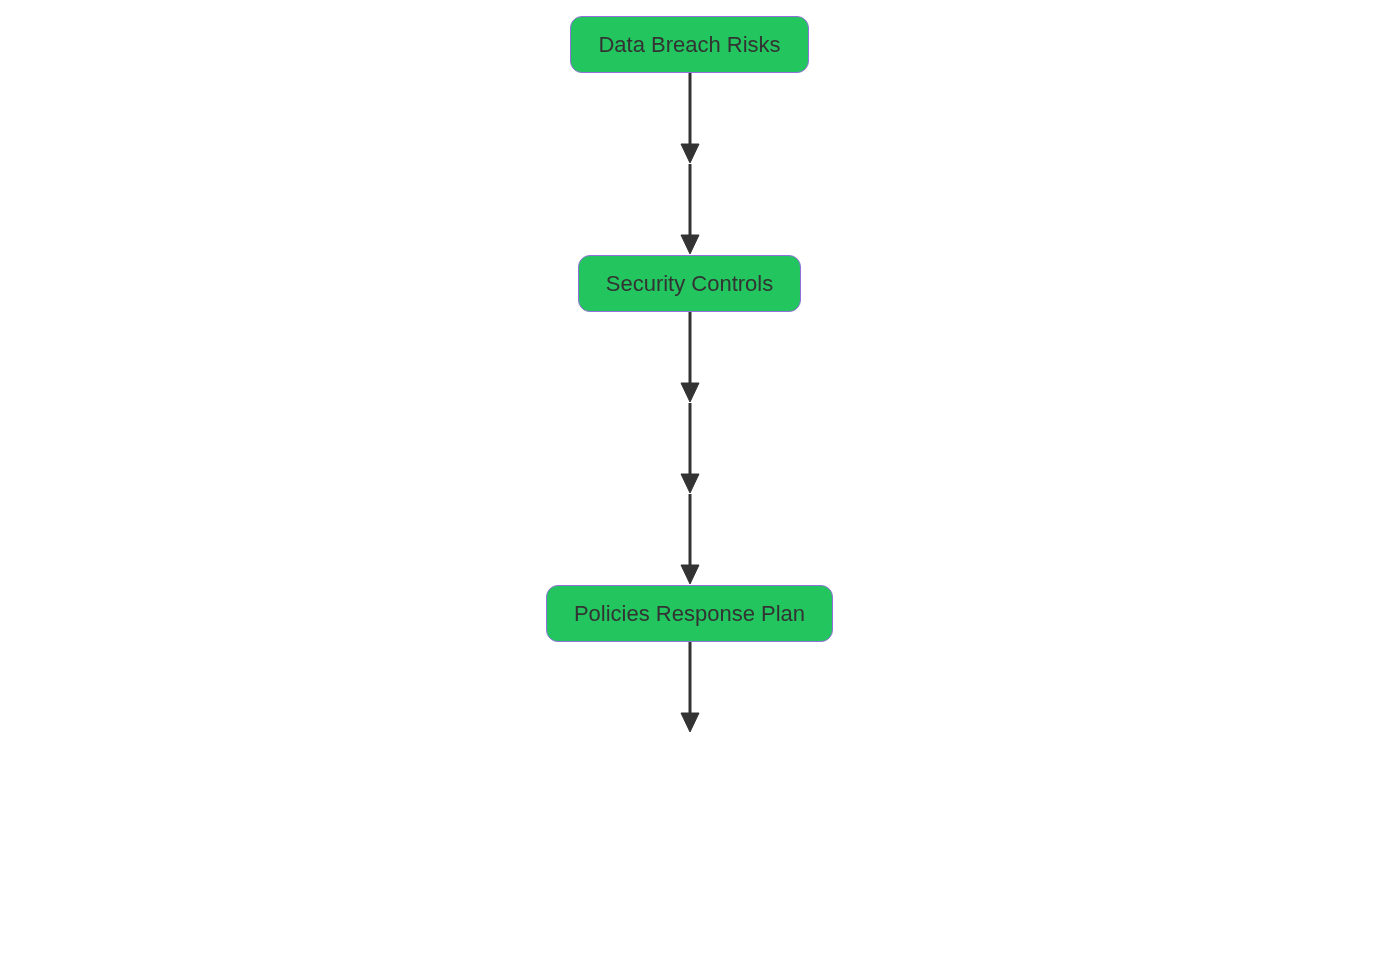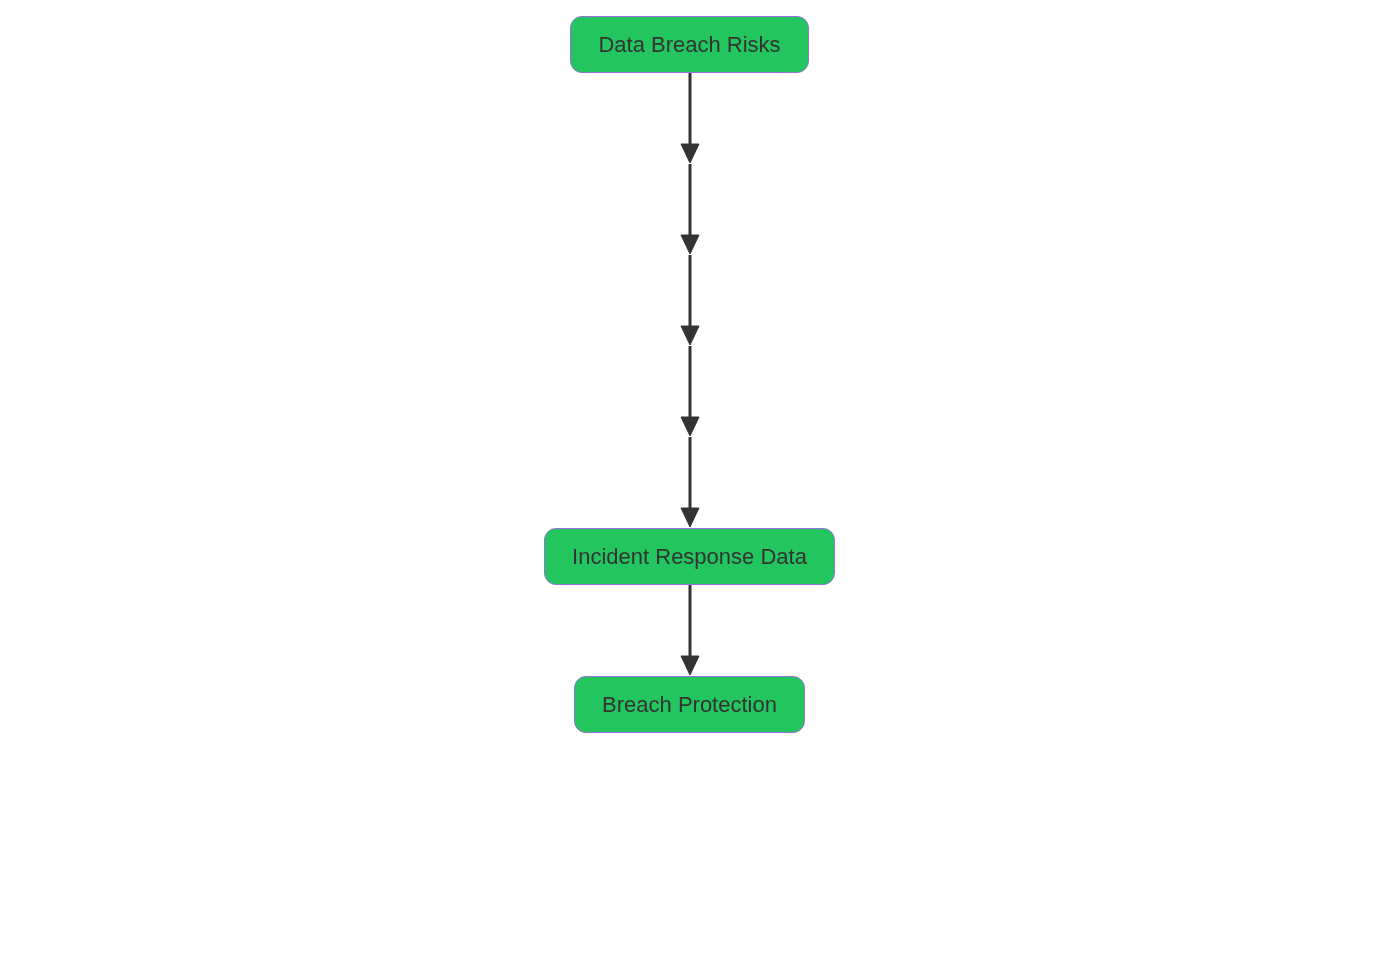--- a/index.html
+++ b/index.html
@@ -58,40 +58,40 @@
     <line x1="12" y1="0" x2="12" y2="74"></line>
     <polygon points="3,71 21,71 12,90"></polygon>
   </svg>
 
 
   <svg class="arrow" width="24" height="91" viewBox="0 0 24 91">
     <line x1="12" y1="0" x2="12" y2="74"></line>
     <polygon points="3,71 21,71 12,90"></polygon>
   </svg>
 
+  <div class="node">Security Controls</div>
 
   <svg class="arrow" width="24" height="91" viewBox="0 0 24 91">
     <line x1="12" y1="0" x2="12" y2="74"></line>
     <polygon points="3,71 21,71 12,90"></polygon>
   </svg>
 
 
   <svg class="arrow" width="24" height="91" viewBox="0 0 24 91">
     <line x1="12" y1="0" x2="12" y2="74"></line>
     <polygon points="3,71 21,71 12,90"></polygon>
   </svg>
 
 
   <svg class="arrow" width="24" height="91" viewBox="0 0 24 91">
     <line x1="12" y1="0" x2="12" y2="74"></line>
     <polygon points="3,71 21,71 12,90"></polygon>
   </svg>
 
-  <div class="node">Incident Response Data</div>
+  <div class="node">Policies Response Plan</div>
 
   <svg class="arrow" width="24" height="91" viewBox="0 0 24 91">
     <line x1="12" y1="0" x2="12" y2="74"></line>
     <polygon points="3,71 21,71 12,90"></polygon>
   </svg>
 
-  <div class="node">Breach Protection</div>
 
 </div>
 
 </body></html>

